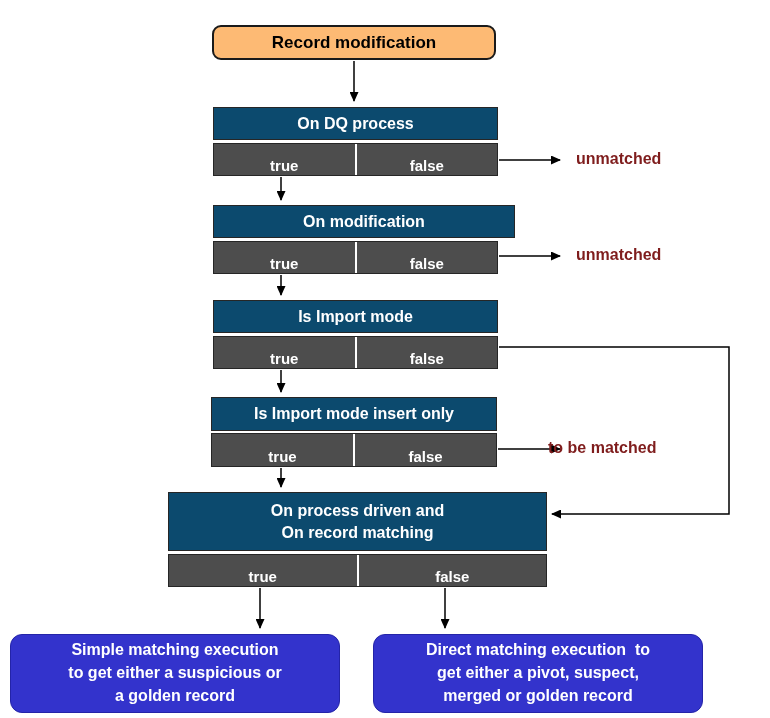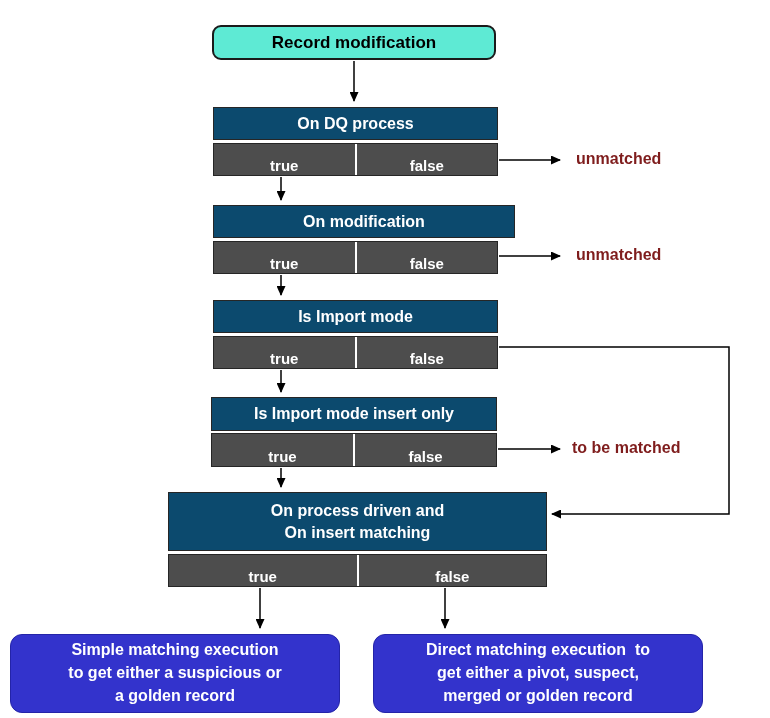--- a/index.html
+++ b/index.html
@@ -14,21 +14,21 @@
   .arrows {
     position: absolute;
     left: 0; top: 0;
     width: 770px; height: 718px;
     pointer-events: none;
   }
   .start-box {
     position: absolute;
     left: 212px; top: 25px;
     width: 284px; height: 35px;
-    background: #5eead4;
+    background: #fdba74;
     border: 2px solid #1a1a1a;
     border-radius: 9px;
     box-sizing: border-box;
     display: flex; align-items: center; justify-content: center;
     font-weight: bold; font-size: 17px; color: #000000;
   }
   .dheader {
     position: absolute;
     background: #0c4a6e;
     border: 1px solid #262626;
@@ -142,31 +142,31 @@
     <span>Is Import mode insert only</span>
   </div>
   <div class="drow" style="left:211px; top:433px; width:286px; height:34px;">
     <div class="dcell">true</div>
     <div class="ddivider"></div>
     <div class="dcell">false</div>
   </div>
 
   <div class="dheader" style="left:168px; top:492px; width:379px; height:59px;">
     <span>On process driven and</span>
-    <span>On insert matching</span>
+    <span>On record matching</span>
   </div>
   <div class="drow" style="left:168px; top:554px; width:379px; height:33px;">
     <div class="dcell">true</div>
     <div class="ddivider"></div>
     <div class="dcell">false</div>
   </div>
 
   <div class="side-label" style="left:576px; top:150px;">unmatched</div>
   <div class="side-label" style="left:576px; top:246px;">unmatched</div>
-  <div class="side-label" style="left:572px; top:439px;text-align:center;">to be matched</div>
+  <div class="side-label" style="left:548px; top:439px;text-align:center;">to be matched</div>
 
   <div class="terminal" style="left:373px; top:634px;">
     <span class="tline">Direct matching execution  to</span>
     <span class="tline">get either a pivot, suspect,</span>
     <span class="tline">merged or golden record</span>
   </div>
   <div class="terminal" style="left:10px; top:634px;">
     <span class="tline">Simple matching execution</span>
     <span class="tline">to get either a suspicious or</span>
     <span class="tline">a golden record</span>

